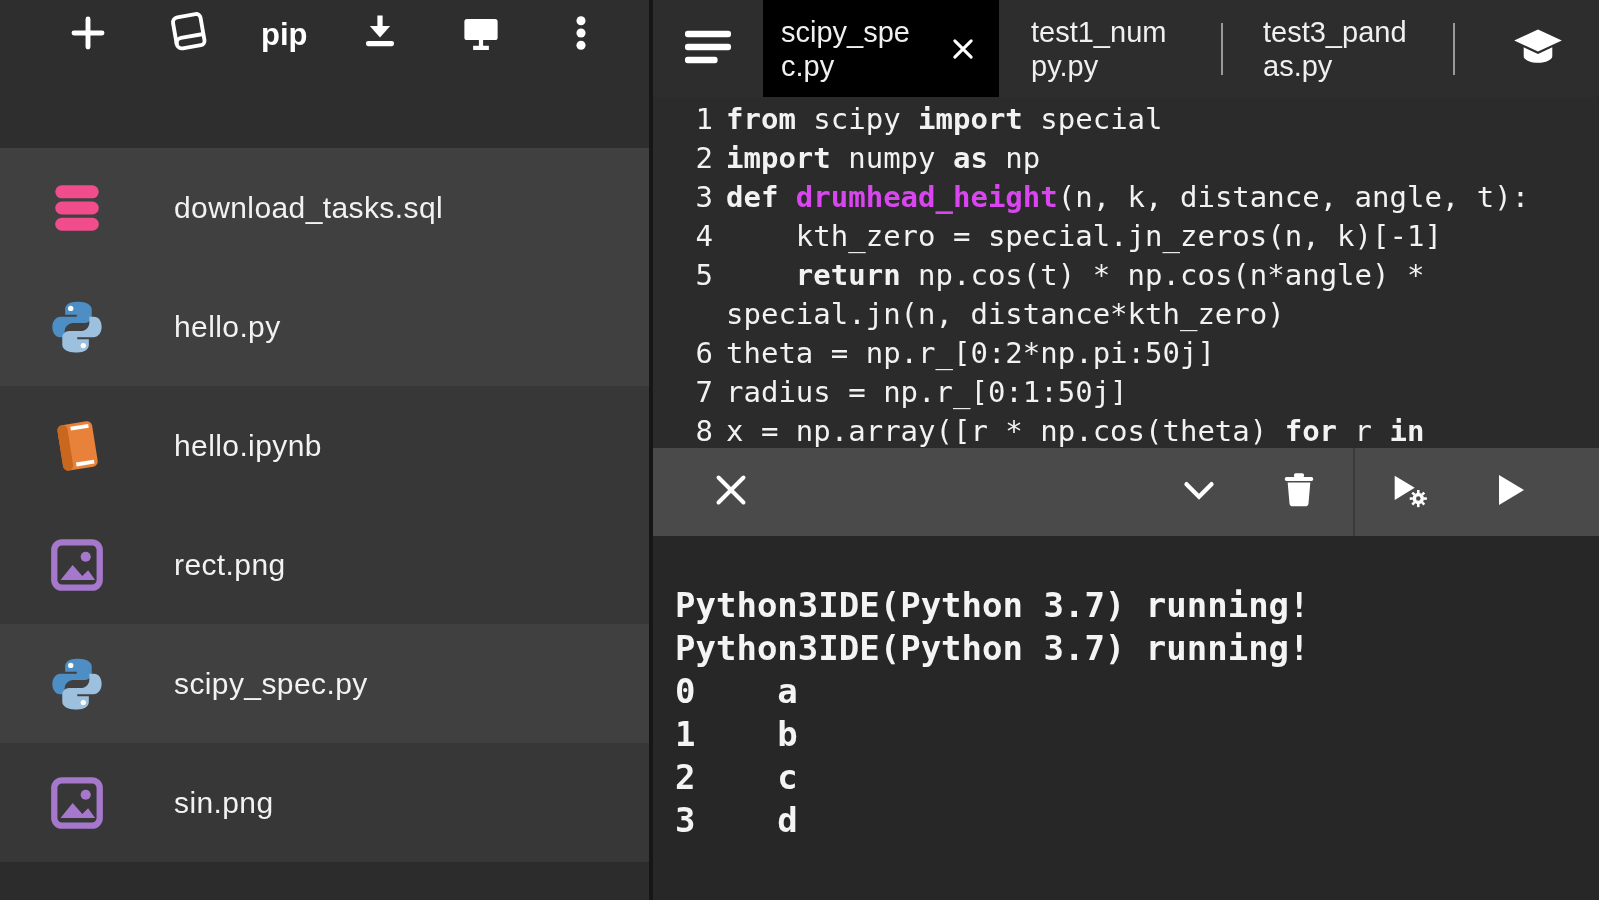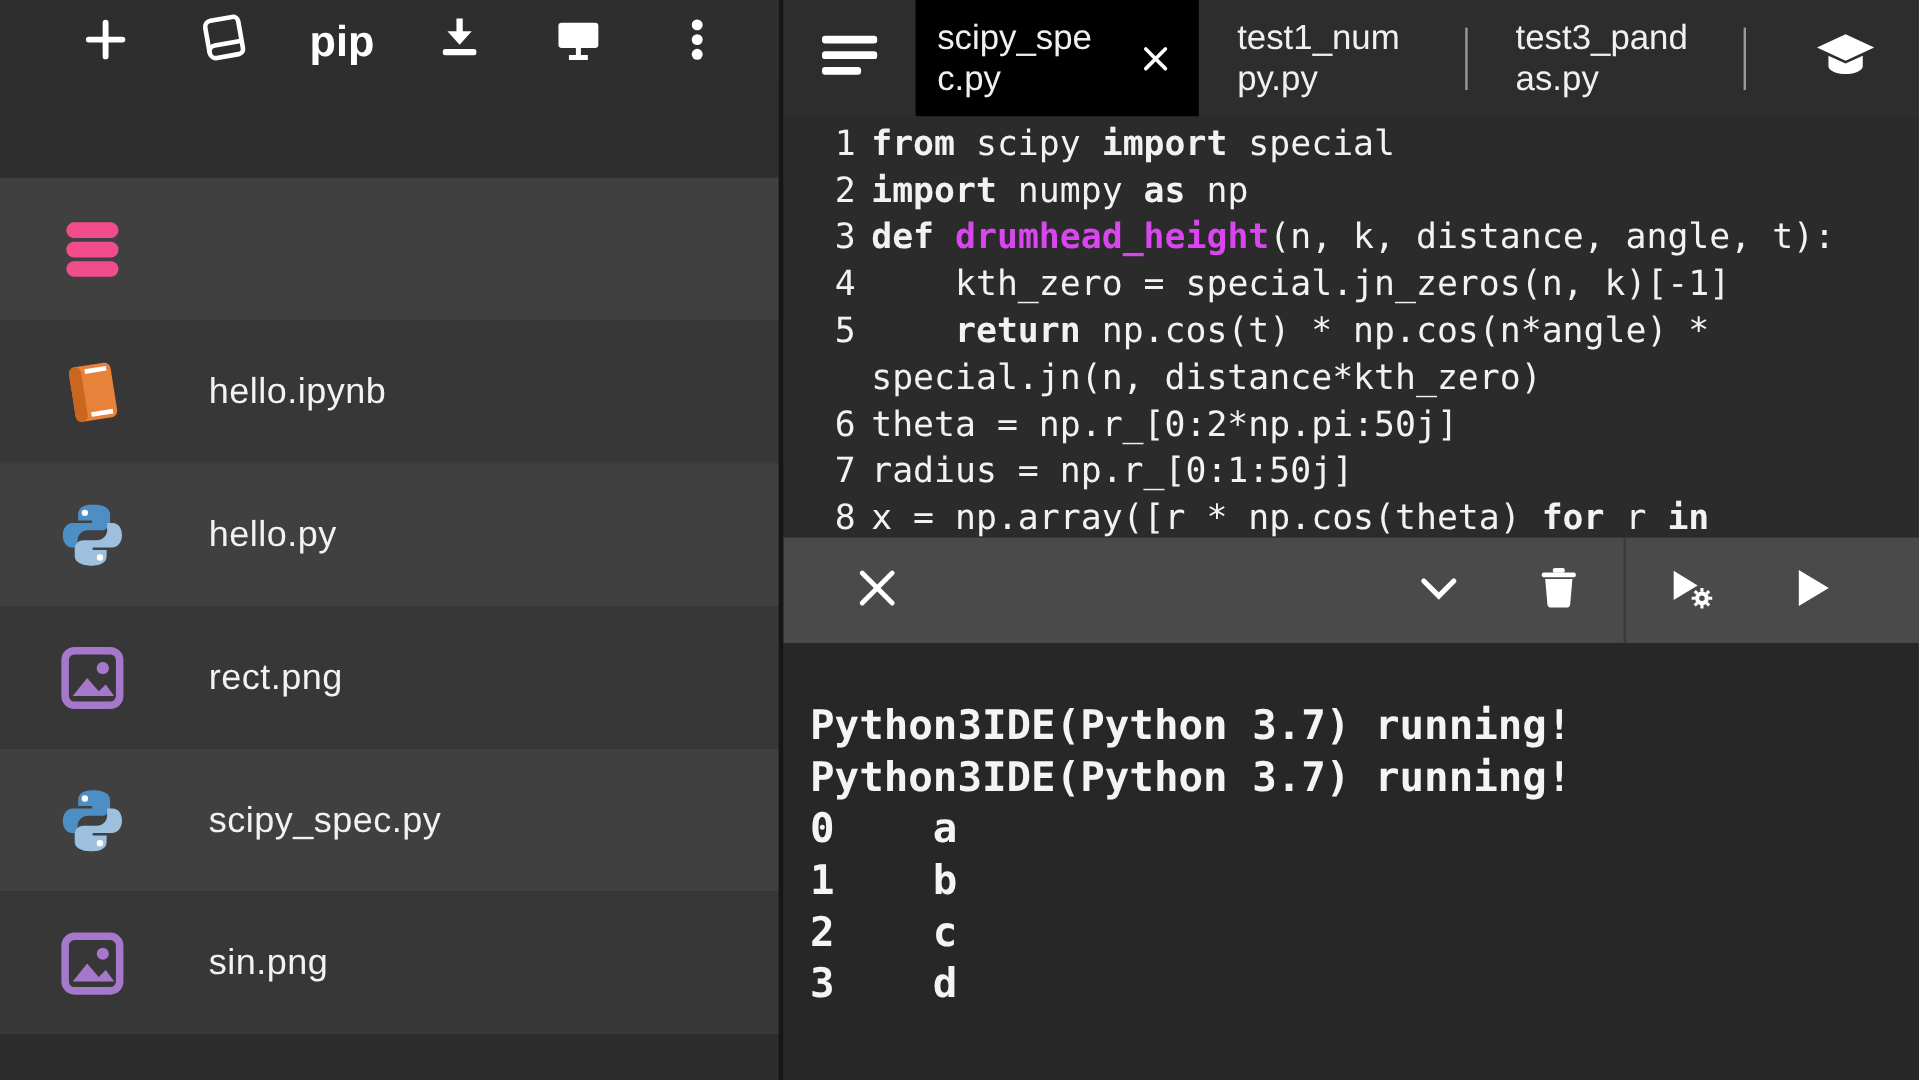--- a/index.html
+++ b/index.html
@@ -5,21 +5,21 @@
   *{margin:0;padding:0;box-sizing:border-box;border:none;background:none}
   html,body{width:1599px;height:900px;overflow:hidden;font-family:"Liberation Sans",sans-serif}
   .app{display:flex;width:1599px;height:900px;background:#2b2b2b}
 
   
   .left-panel{width:649px;background:#2e2e2e;display:flex;flex-direction:column;flex-shrink:0}
   .left-toolbar{height:70px;display:flex;align-items:center;justify-content:space-between;
     padding:0 40px 0 60px;background:#2e2e2e;position:relative;z-index:2;flex-shrink:0}
   .tool-btn{width:56px;height:56px;display:flex;align-items:center;justify-content:center;cursor:pointer}
   .tool-btn svg{width:42px;height:42px}
-  .pip-label{color:#fff;font-size:36px;font-weight:bold;cursor:pointer}
+  .pip-label{color:#fff;font-size:31px;font-weight:bold;cursor:pointer}
 
   .file-list{flex:1;display:flex;flex-direction:column;overflow:hidden}
   .file-row{height:119px;display:flex;align-items:center;padding-left:48px;flex-shrink:0;cursor:pointer}
   .file-row.light{background:#404040}
   .file-row.dark{background:#373737}
   .file-icon{width:58px;height:58px;flex-shrink:0;display:flex;align-items:center;justify-content:center}
   .file-icon svg{width:58px;height:58px}
   .file-name{margin-left:68px;color:#f2f2f2;font-size:30px;font-weight:500;letter-spacing:.4px}
 
   .file-row.partial{height:78px;background:#2e2e2e;overflow:hidden;align-items:flex-start;padding-left:48px}
@@ -137,43 +137,44 @@
           <div class="file-row light">
             <span class="file-icon">
               <svg viewBox="0 0 24 24">
                 <g fill="#f14d8c">
                   <rect x="3" y="2.6" width="18" height="5.4" rx="2.7"></rect>
                   <rect x="3" y="9.3" width="18" height="5.4" rx="2.7"></rect>
                   <rect x="3" y="16" width="18" height="5.4" rx="2.7"></rect>
                 </g>
               </svg>
             </span>
+            <span class="file-name">download_tasks.sql</span>
+          </div>
+          <div class="file-row light">
+            <span class="file-icon">
+              <svg viewBox="0 0 24 24">
+                <path d="M11.8 1.5c-2.8 0-4.7 1.2-4.7 3.2v2.2h4.8v.9H5.2C3.3 7.8 1.8 9.6 1.8 12c0 2.5 1.3 4.2 3.2 4.2h1.9v-2.4c0-2 1.6-3.5 3.6-3.5h4.7c1.6 0 2.9-1.3 2.9-2.9V4.7c0-2-2.5-3.2-5.3-3.2z" fill="#4d8fc4"></path>
+                <circle cx="9.4" cy="4.3" r="1.1" fill="#fff"></circle>
+                <path d="M12.2 22.5c2.8 0 4.7-1.2 4.7-3.2v-2.2h-4.8v-.9h6.7c1.9 0 3.4-1.8 3.4-4.2 0-2.5-1.3-4.2-3.2-4.2h-1.9v2.4c0 2-1.6 3.5-3.6 3.5H8.8c-1.6 0-2.9 1.3-2.9 2.9v2.7c0 2 2.5 3.2 5.3 3.2z" fill="#9cc0de"></path>
+                <circle cx="14.6" cy="19.7" r="1.1" fill="#fff"></circle>
+              </svg>
+            </span>
+            <span class="file-name">hello.py</span>
           </div>
           <div class="file-row dark">
             <span class="file-icon">
               <svg viewBox="0 0 24 24">
                 <g transform="rotate(-9 12 12)">
                   <rect x="5" y="2.5" width="14.5" height="19" rx="2.2" fill="#e8813a"></rect>
                   <rect x="5" y="2.5" width="4.2" height="19" rx="2" fill="#c9671f"></rect>
                   <path d="M10.5 4.5h7.5M10.5 19.5h7.5" stroke="#fff" stroke-width="1.6"></path>
                 </g>
               </svg>
             </span>
             <span class="file-name">hello.ipynb</span>
-          </div>
-          <div class="file-row light">
-            <span class="file-icon">
-              <svg viewBox="0 0 24 24">
-                <path d="M11.8 1.5c-2.8 0-4.7 1.2-4.7 3.2v2.2h4.8v.9H5.2C3.3 7.8 1.8 9.6 1.8 12c0 2.5 1.3 4.2 3.2 4.2h1.9v-2.4c0-2 1.6-3.5 3.6-3.5h4.7c1.6 0 2.9-1.3 2.9-2.9V4.7c0-2-2.5-3.2-5.3-3.2z" fill="#4d8fc4"></path>
-                <circle cx="9.4" cy="4.3" r="1.1" fill="#fff"></circle>
-                <path d="M12.2 22.5c2.8 0 4.7-1.2 4.7-3.2v-2.2h-4.8v-.9h6.7c1.9 0 3.4-1.8 3.4-4.2 0-2.5-1.3-4.2-3.2-4.2h-1.9v2.4c0 2-1.6 3.5-3.6 3.5H8.8c-1.6 0-2.9 1.3-2.9 2.9v2.7c0 2 2.5 3.2 5.3 3.2z" fill="#9cc0de"></path>
-                <circle cx="14.6" cy="19.7" r="1.1" fill="#fff"></circle>
-              </svg>
-            </span>
-            <span class="file-name">hello.py</span>
           </div>
           <div class="file-row dark">
             <span class="file-icon">
               <svg viewBox="0 0 24 24">
                 <rect x="2.6" y="2.6" width="18.8" height="18.8" rx="3.2" fill="none" stroke="#a678cc" stroke-width="2.6"></rect>
                 <circle cx="15.6" cy="8.6" r="2.1" fill="#a678cc"></circle>
                 <path d="M5.2 18.2l5-6.2 4 4.6 2.4-2.4 2.9 4z" fill="#a678cc"></path>
               </svg>
             </span>
             <span class="file-name">rect.png</span>

